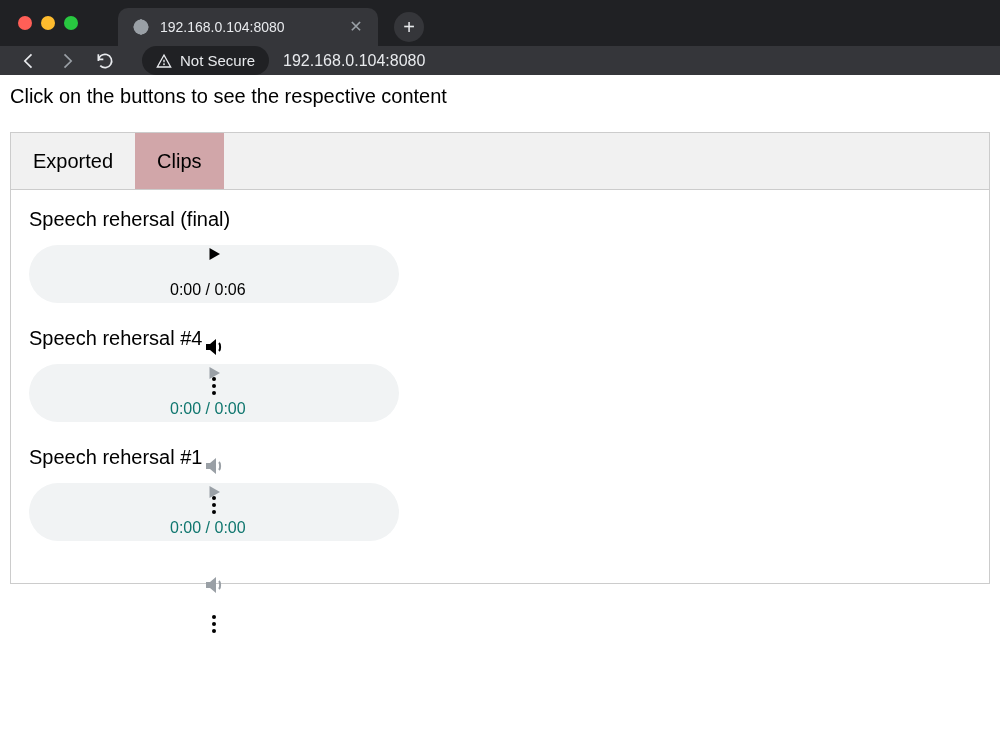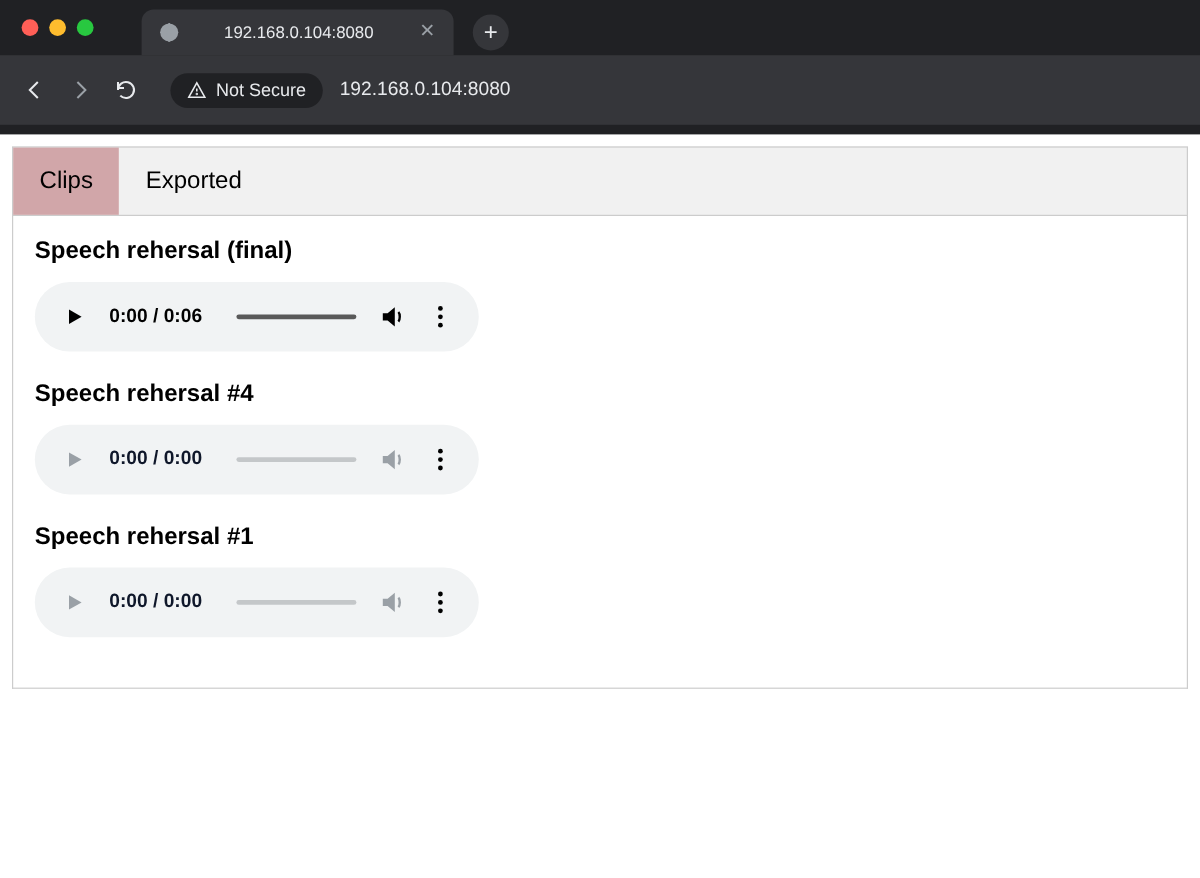--- a/index.html
+++ b/index.html
@@ -7,24 +7,23 @@
       font-family: -apple-system, BlinkMacSystemFont, "Segoe UI", Arial, sans-serif;
       background: #fff;
       width: 1000px;
       height: 732px;
       overflow: hidden;
     }
 
     
     .chrome {
       background: #202124;
-      height: 112px;
+      height: 75px;
       display: flex;
       flex-direction: column;
-      text-align: center;
     }
     .tab-strip {
       display: flex;
       align-items: center;
       height: 46px;
       padding-left: 18px;
       gap: 10px;
       background: #202124;
     }
     .traffic-lights {
@@ -132,49 +131,49 @@
       background: transparent;
     }
     .tabs .tab-btn.active {
       background: #d1a6a9;
     }
     .clips {
       padding: 18px;
       border-left: 1px solid #ccc;
       border-right: 1px solid #ccc;
       border-bottom: 1px solid #ccc;
-      font-weight: bold;
     }
     .clip {
       margin-bottom: 24px;
     }
     .clip-title {
       font-size: 20px;
       margin-bottom: 14px;
     }
     .audio {
       width: 370px;
       height: 58px;
       background: #f1f3f4;
       border-radius: 30px;
       display: flex;
       align-items: center;
       padding: 0 22px;
       gap: 18px;
+      flex-direction: column;
     }
     .audio .play {
       width: 22px; height: 22px; display:flex; align-items:center; justify-content:center;
     }
     .audio .play svg { width: 18px; height: 18px; }
     .audio .time {
       font-size: 16px;
       color: #000;
       min-width: 88px;
     }
-    .audio.disabled .time { color: #0f172a; }
+    .audio.disabled .time { color: #0f766e; }
     .audio .track {
       flex: 1;
       height: 4px;
       background: #c4c7c9;
       border-radius: 2px;
       position: relative;
     }
     .audio.enabled .track {
       background: #595959;
     }
@@ -235,24 +234,25 @@
             <circle cx="12" cy="17" r="0.5" fill="#e8eaed"></circle>
           </svg>
         <span>Not Secure</span>
       </div>
       <span class="url">192.168.0.104:8080</span>
     </div>
   </div>
 </div>
 
 <div class="page">
+  <p class="subtitle">Click on the buttons to see the respective content</p>
 
   <div class="tabs">
+    <button class="tab-btn">Exported</button>
     <button class="tab-btn active">Clips</button>
-    <button class="tab-btn">Exported</button>
   </div>
 
   <div class="clips">
 
     <div class="clip">
       <div class="clip-title">Speech rehersal (final)</div>
       <div class="audio enabled">
         <span class="play">
           <svg viewBox="0 0 24 24">
               <path d="M6 4l14 8-14 8z" fill="#000"></path>

